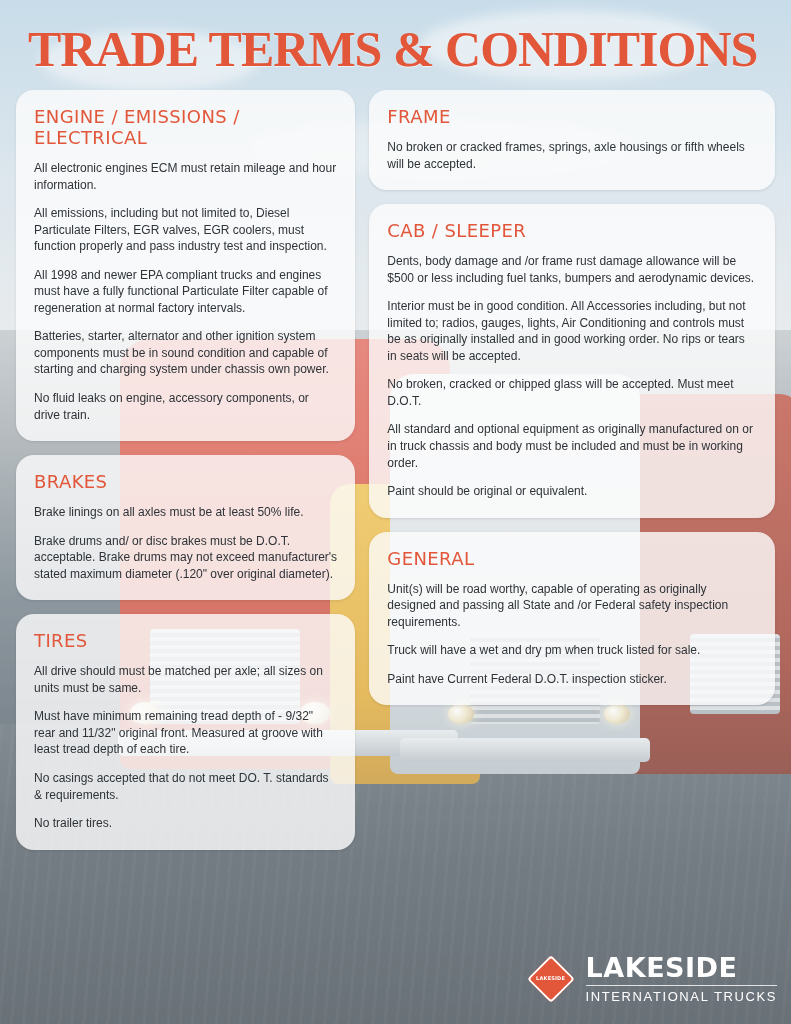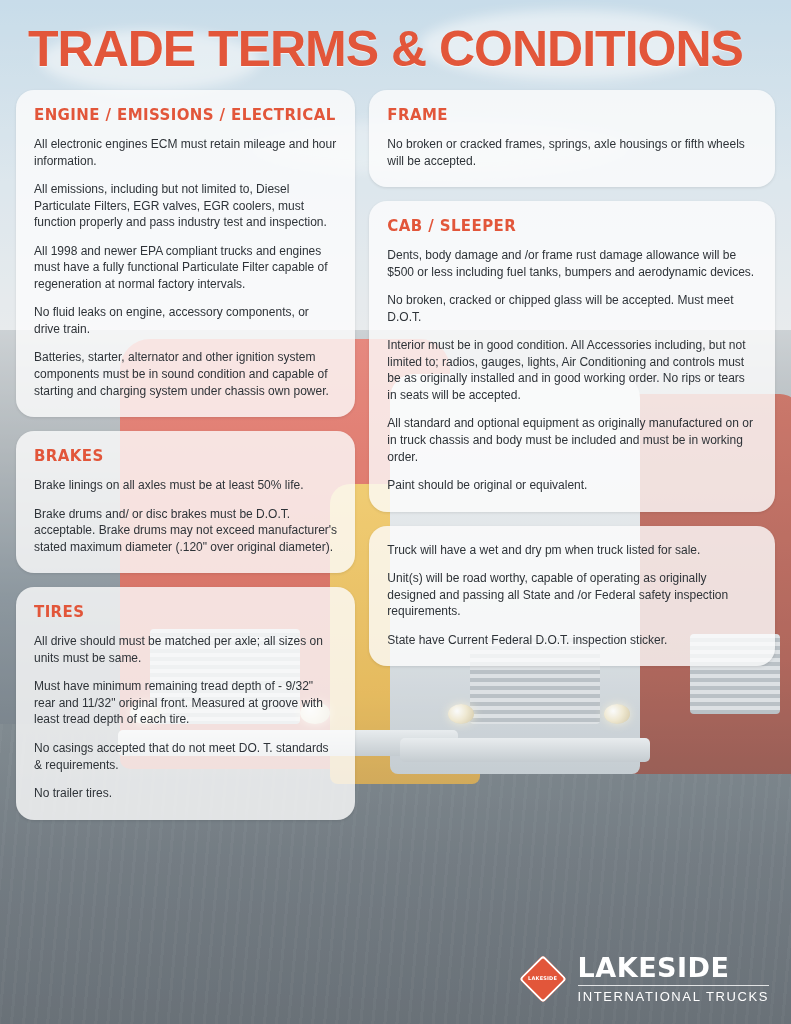--- a/index.html
+++ b/index.html
@@ -74,54 +74,54 @@
 
   h1.title {
     font-size: 50px;
     line-height: 1.0;
     letter-spacing: -1px;
     color: #e2563a;
     font-weight: 800;
     text-align: left;
     margin: 10px 0 16px 12px;
     text-shadow: 0 1px 0 rgba(255,255,255,0.6);
-    font-family: Liberation Sans, sans-serif;
+    font-family: Liberation Serif, serif;
   }
 
   .columns { display: flex; gap: 14px; align-items: flex-start; }
   .col { display: flex; flex-direction: column; gap: 14px; }
   .col-left  { width: 368px; }
   .col-right { width: 440px; }
 
   .card {
     background: rgba(252,252,253,0.80);
     border-radius: 18px;
     padding: 16px 18px 18px 18px;
     box-shadow: 0 1px 3px rgba(0,0,0,0.10);
   }
   .card h2 {
     color: #e2563a;
-    font-size: 15px;
-    font-weight: 700;
+    font-size: 18px;
+    font-weight: 400;
     letter-spacing: 0.4px;
     margin-bottom: 12px;
     font-family: "DejaVu Sans", sans-serif;
   }
   .card p {
     font-size: 12px;
     line-height: 1.38;
     color: #2e3338;
     margin-bottom: 12px;
   }
   .card p:last-child { margin-bottom: 0; }
 
   
   .footer {
     position: absolute;
-    right: 22px;
+    right: 14px;
     bottom: 20px;
     z-index: 6;
     display: flex;
     align-items: center;
     gap: 12px;
   }
   .logo-mark {
     width: 46px; height: 46px;
     position: relative;
     display: flex; align-items: center; justify-content: center;
@@ -186,22 +186,22 @@
 
     <div class="columns">
 
       <div class="col col-left">
 
         <div class="card">
           <h2>ENGINE / EMISSIONS / ELECTRICAL</h2>
           <p>All electronic engines ECM must retain mileage and hour information.</p>
           <p>All emissions, including but not limited to, Diesel Particulate Filters, EGR valves, EGR coolers, must function properly and pass industry test and inspection.</p>
           <p>All 1998 and newer EPA compliant trucks and engines must have a fully functional Particulate Filter capable of regeneration at normal factory intervals.</p>
+          <p>Batteries, starter, alternator and other ignition system components must be in sound condition and capable of starting and charging system under chassis own power.</p>
           <p>No fluid leaks on engine, accessory components, or drive train.</p>
-          <p>Batteries, starter, alternator and other ignition system components must be in sound condition and capable of starting and charging system under chassis own power.</p>
         </div>
 
         <div class="card">
           <h2>BRAKES</h2>
           <p>Brake linings on all axles must be at least 50% life.</p>
           <p>Brake drums and/ or disc brakes must be D.O.T. acceptable. Brake drums may not exceed manufacturer's stated maximum diameter (.120" over original diameter).</p>
         </div>
 
         <div class="card">
           <h2>TIRES</h2>
@@ -216,30 +216,31 @@
       <div class="col col-right">
 
         <div class="card">
           <h2>FRAME</h2>
           <p>No broken or cracked frames, springs, axle housings or fifth wheels will be accepted.</p>
         </div>
 
         <div class="card">
           <h2>CAB / SLEEPER</h2>
           <p>Dents, body damage and /or frame rust damage allowance will be $500 or less including fuel tanks, bumpers and aerodynamic devices.</p>
+          <p>Interior must be in good condition. All Accessories including, but not limited to; radios, gauges, lights, Air Conditioning and controls must be as originally installed and in good working order. No rips or tears in seats will be accepted.</p>
           <p>No broken, cracked or chipped glass will be accepted. Must meet D.O.T.</p>
-          <p>Interior must be in good condition. All Accessories including, but not limited to; radios, gauges, lights, Air Conditioning and controls must be as originally installed and in good working order. No rips or tears in seats will be accepted.</p>
           <p>All standard and optional equipment as originally manufactured on or in truck chassis and body must be included and must be in working order.</p>
           <p>Paint should be original or equivalent.</p>
         </div>
 
         <div class="card">
+          <h2>GENERAL</h2>
+          <p>Unit(s) will be road worthy, capable of operating as originally designed and passing all State and /or Federal safety inspection requirements.</p>
           <p>Truck will have a wet and dry pm when truck listed for sale.</p>
-          <p>Unit(s) will be road worthy, capable of operating as originally designed and passing all State and /or Federal safety inspection requirements.</p>
-          <p>State have Current Federal D.O.T. inspection sticker.</p>
+          <p>Paint have Current Federal D.O.T. inspection sticker.</p>
         </div>
 
       </div>
     </div>
   </div>
 
   <div class="footer">
     <div class="logo-mark">
       <div class="logo-diamond"></div>
       <div class="logo-inner">LAKESIDE</div>

